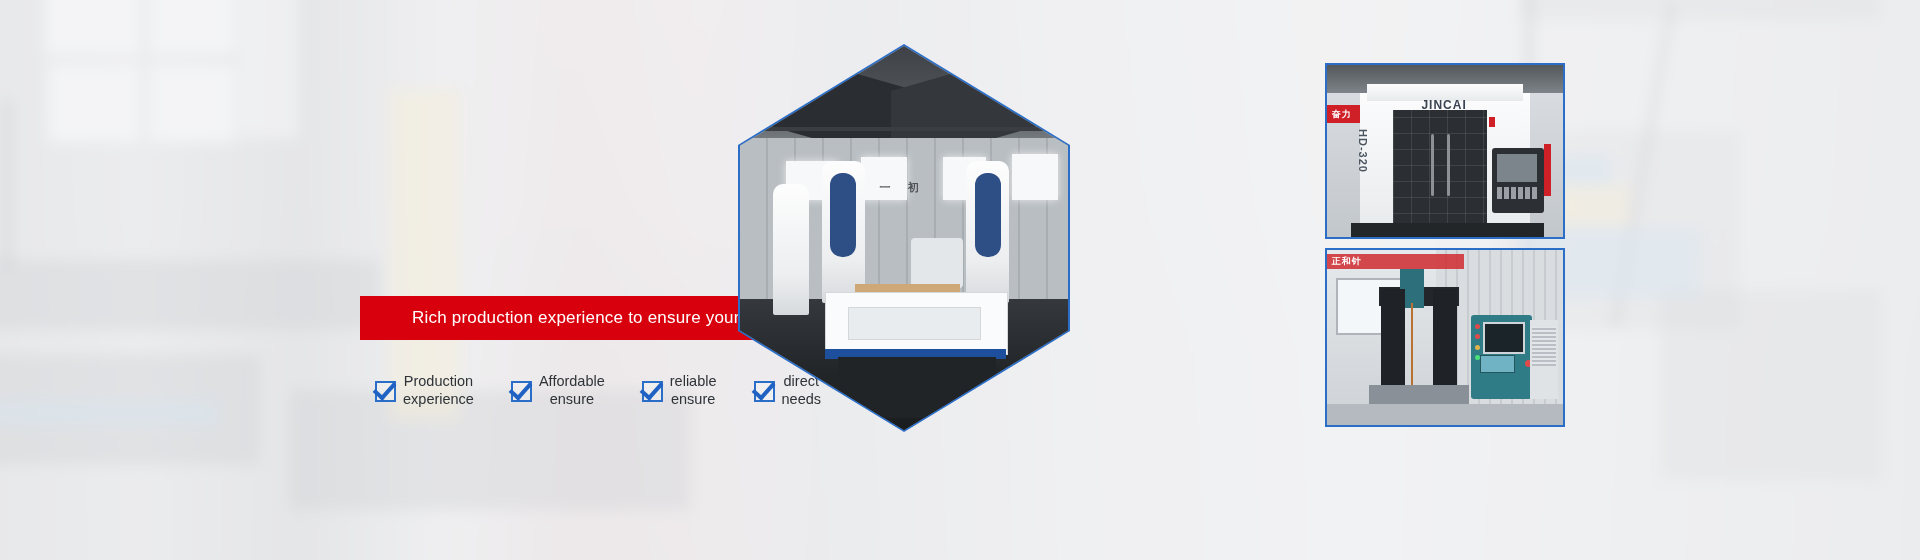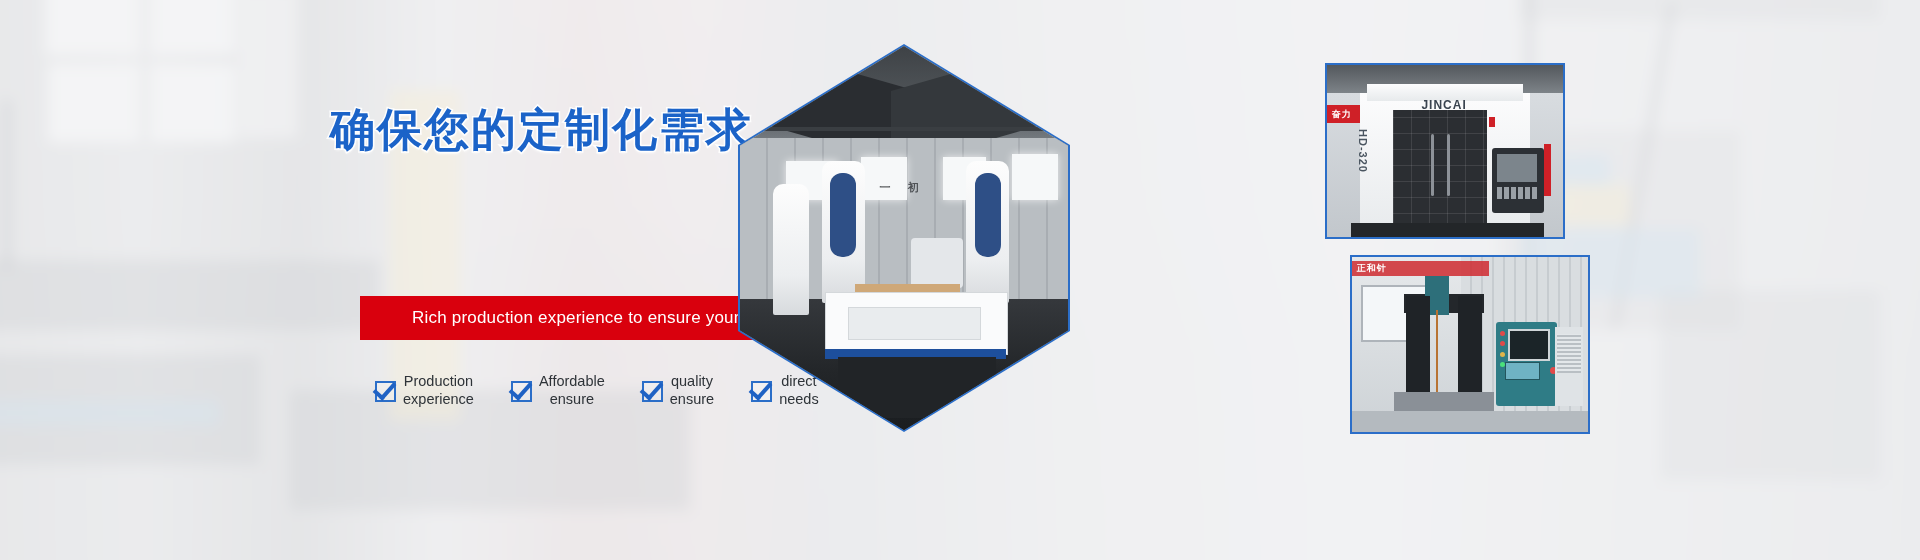--- a/index.html
+++ b/index.html
@@ -131,21 +131,21 @@
   .bedtop{position:absolute;background:#fafbfc;border:1px solid #d4d8db;}
   .bedband{position:absolute;background:#1d4f9c;}
   .bedbase{position:absolute;background:#212427;}
   .mpart{position:absolute;background:#cfa878;}
   .mwrap{position:absolute;background:#e4e7ea;border-radius:4px;}
   .hexsign{position:absolute;color:#2a2d31;font-size:11px;letter-spacing:7px;font-weight:bold;opacity:.75;}
 
   
   .thumb{position:absolute;border:2px solid #2b6ec8;overflow:hidden;background:#c9ced2;}
   .t-top{left:1325px;top:63px;width:236px;height:172px;}
-  .t-bot{left:1325px;top:255px;width:236px;height:175px;margin-left:25px;}
+  .t-bot{left:1325px;top:248px;width:236px;height:175px;}
 
   .m-ceiling{position:absolute;left:0;top:0;width:100%;height:16%;background:linear-gradient(180deg,#53585d,#7d8388);}
   .m-back{position:absolute;left:0;top:16%;width:100%;height:84%;background:linear-gradient(180deg,#d8dce0,#c2c7cc);}
   .m-body{position:absolute;background:linear-gradient(180deg,#fcfcfd,#e7eaec);}
   .m-door{position:absolute;background:#2b2e32;}
   .m-doorgrid{position:absolute;background:
       repeating-linear-gradient(0deg,rgba(255,255,255,.10) 0 1px,transparent 1px 16px),
       repeating-linear-gradient(90deg,rgba(255,255,255,.10) 0 1px,transparent 1px 18px);}
   .m-handle{position:absolute;background:#8d9298;border-radius:2px;}
   .m-panel{position:absolute;background:#2c3035;border-radius:3px;}
@@ -200,21 +200,20 @@
       <div class="bg-tint t1"></div>
       <div class="bg-tint t2"></div>
       <div class="bg-tint t3"></div>
       <div class="bg-blue b1"></div>
       <div class="bg-blue b2"></div>
     </div>
     <div class="bg-veil"></div>
   </div>
 
   <div class="headline">
-    <span class="l2">确保您的定制化需求</span>
   </div>
 
   <div class="redbar">
     <span>Rich production experience to ensure your customized needs</span>
   </div>
 
   <div class="features">
     <div class="feat">
       <span class="cbox"></span>
       <span class="flabel">
@@ -225,21 +224,21 @@
     <div class="feat">
       <span class="cbox"></span>
       <span class="flabel">
         <i>Affordable</i>
         <i>ensure</i>
       </span>
     </div>
     <div class="feat">
       <span class="cbox"></span>
       <span class="flabel">
-        <i>quality</i>
+        <i>reliable</i>
         <i>ensure</i>
       </span>
     </div>
     <div class="feat">
       <span class="cbox"></span>
       <span class="flabel">
         <i>direct</i>
         <i>needs</i>
       </span>
     </div>

